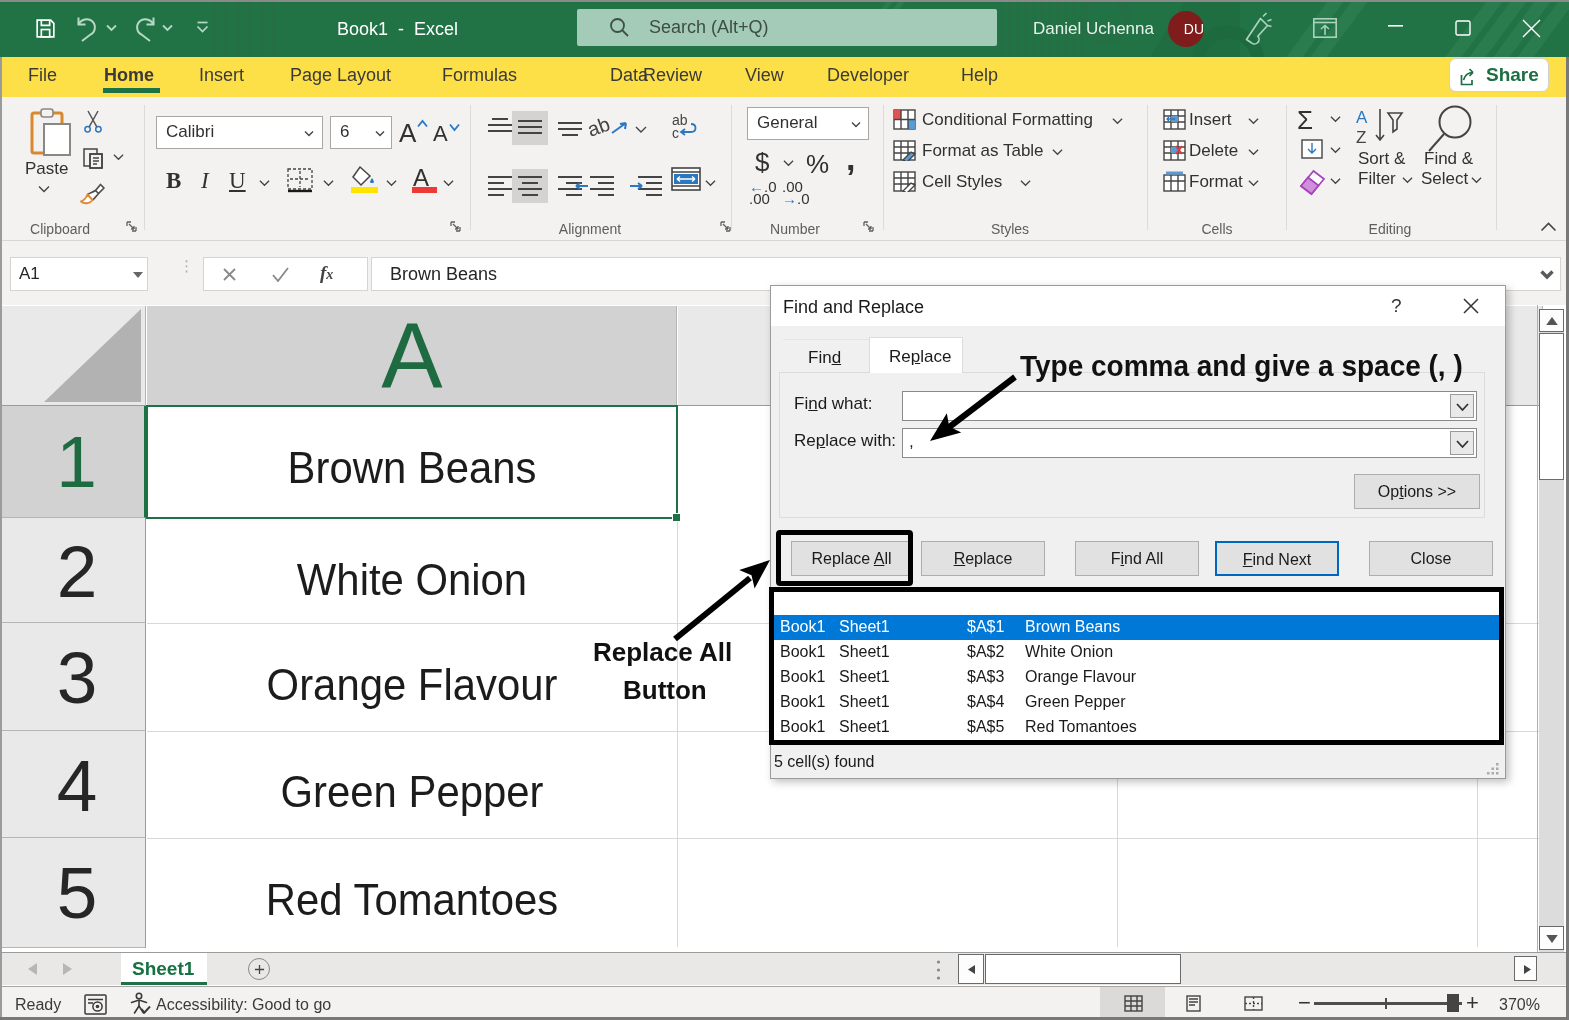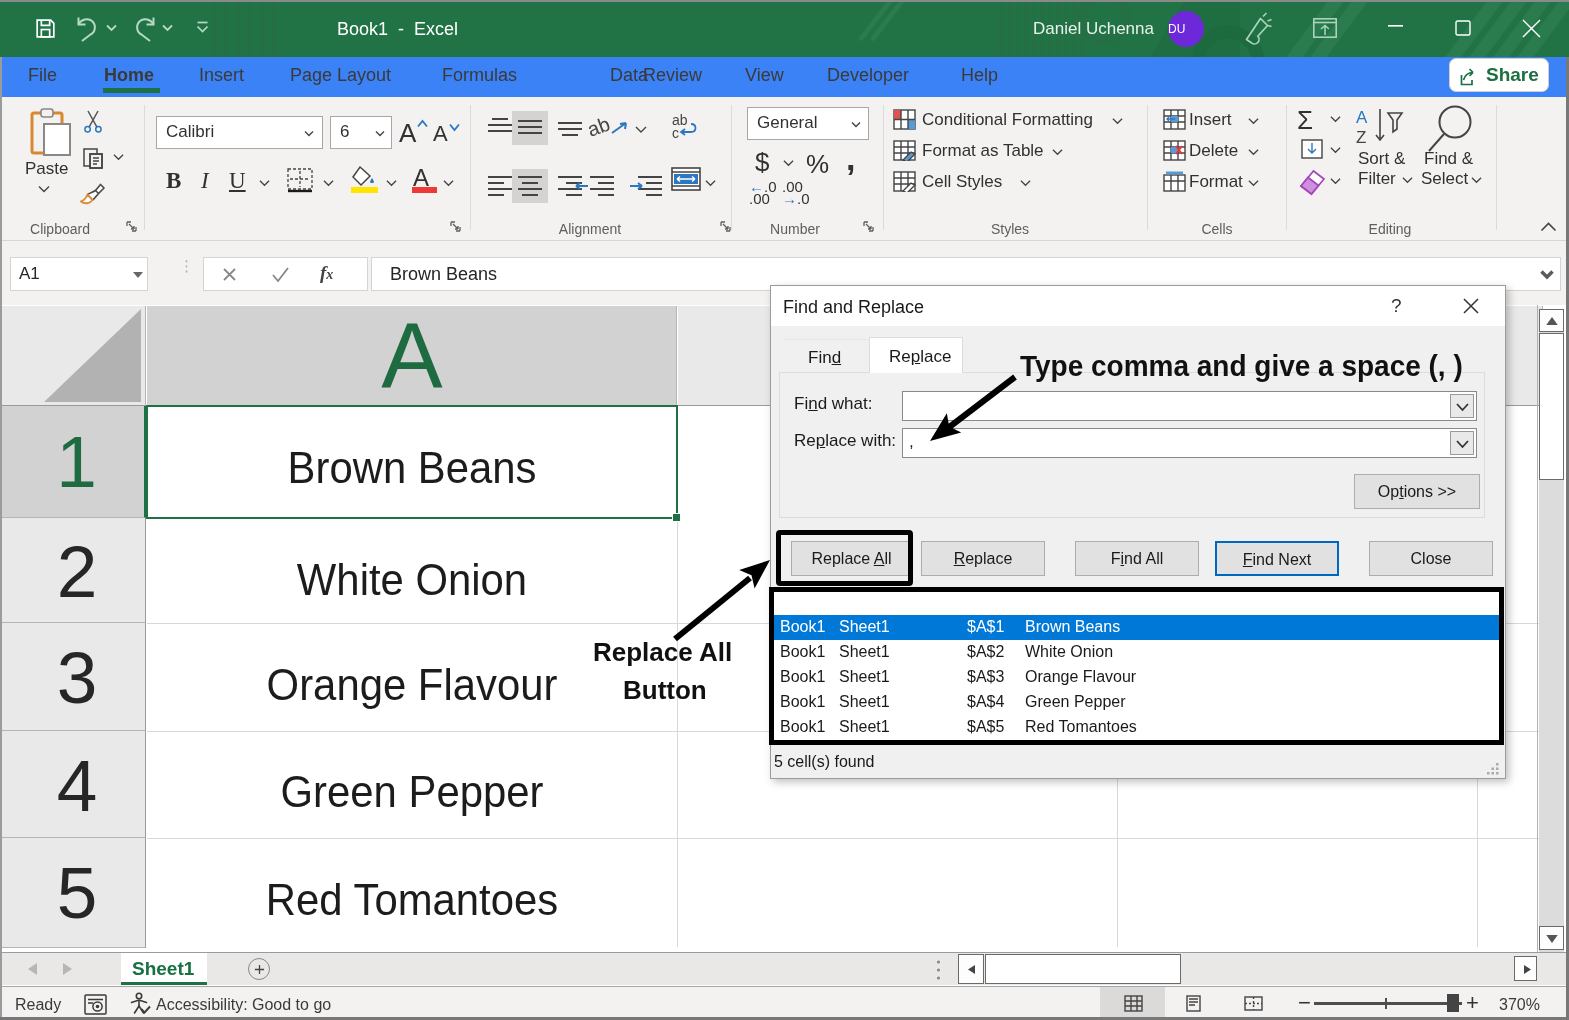--- a/index.html
+++ b/index.html
@@ -6,21 +6,21 @@
 html,body{width:1569px;height:1020px;overflow:hidden;}
 body{font-family:"Liberation Sans",sans-serif;background:#fff;}
 #app{position:relative;width:1569px;height:1020px;background:#fff;overflow:hidden;}
 .ab{position:absolute;}
 
 #tbar{position:absolute;left:0;top:0;width:1569px;height:57px;background:#217346;color:#fff;}
 #tbar .ttxt{position:absolute;top:19px;font-size:18px;color:#fff;white-space:nowrap;}
 #search{position:absolute;left:577px;top:9px;width:420px;height:37px;background:#a3cbb7;border-radius:2px;}
 #search span{position:absolute;left:72px;top:8px;font-size:18px;color:#3e4e44;}
 
-#menurow{position:absolute;left:0;top:57px;width:1569px;height:40px;background:#3b82f6;}
+#menurow{position:absolute;left:0;top:57px;width:1569px;height:40px;background:#fde047;}
 .mtab{position:absolute;top:8px;font-size:18px;color:#3b3a39;white-space:nowrap;}
 #sharebtn{position:absolute;left:1449px;top:1px;width:100px;height:34px;border:1px solid #d2d0ce;border-radius:7px;background:#fff;}
 
 #ribbon{position:absolute;left:0;top:97px;width:1569px;height:144px;background:#f3f2f1;border-bottom:1px solid #d8d6d4;}
 .gsep{position:absolute;top:8px;height:125px;width:1px;background:#dddbd9;}
 .glabel{position:absolute;top:124px;font-size:14px;color:#605e5c;text-align:center;white-space:nowrap;}
 .launch{position:absolute;top:123px;width:13px;height:13px;}
 .combo{position:absolute;background:#fff;border:1px solid #a9a7a5;}
 .combo .ctext{position:absolute;left:9px;top:5px;font-size:17px;color:#323130;}
 .chev{position:absolute;width:10px;height:10px;}
@@ -116,22 +116,29 @@
   </svg>
   <svg class="ab" style="left:162px;top:24px" width="11" height="8" viewBox="0 0 11 8" fill="none" stroke="#b5d9c5" stroke-width="1.8">
         <path d="M1 1.5l4.5 4.5L10 1.5"></path>
       </svg>
   <svg class="ab" style="left:196px;top:21px" width="13" height="13" viewBox="0 0 13 13" fill="none" stroke="#b5d9c5" stroke-width="1.7">
         <path d="M1.5 1.5h10"></path>
         <path d="M1.5 5.5l5 5 5-5"></path>
       </svg>
   <div class="ttxt" style="left:337px;">Book1&nbsp; -&nbsp; Excel</div>
 
+  <div id="search">
+    <svg class="ab" style="left:32px;top:8px" width="21" height="21" viewBox="0 0 21 21" fill="none" stroke="#3e4e44" stroke-width="1.8">
+          <circle cx="8.5" cy="8.5" r="6.5"></circle>
+          <line x1="13.5" y1="13.5" x2="19" y2="19"></line>
+        </svg>
+    <span>Search (Alt+Q)</span>
+  </div>
   <div class="ttxt" style="left:1033px;font-size:17px;color:#e9f1ec;">Daniel Uchenna</div>
-  <div class="ab" style="left:1168px;top:11px;width:36px;height:36px;border-radius:50%;background:#6d28d9;color:#fff;font-size:12px;text-align:left;line-height:36px;">DU</div>
+  <div class="ab" style="left:1168px;top:11px;width:36px;height:36px;border-radius:50%;background:#7f1d1d;color:#fff;font-size:14px;text-align:right;line-height:36px;">DU</div>
 
   <svg class="ab" style="left:1244px;top:12px" width="32" height="34" viewBox="0 0 32 34" fill="none" stroke="#abd3bc" stroke-width="1.7">
     <path d="M2.5 27.5 L16.5 6.5 L23.5 13.5 L13.8 24.2 A4.6 4.6 0 0 1 7 30.5 z" stroke-linejoin="round"></path>
     <path d="M19 4.5l3.5-3.5M23.5 9l4-1.5M24 13.5l3.5 1" stroke-width="1.6"></path>
   </svg>
 
   <svg class="ab" style="left:1313px;top:18px" width="24" height="20" viewBox="0 0 24 20" fill="none" stroke="#abd3bc" stroke-width="1.6">
     <rect x="0.8" y="0.8" width="22.4" height="18.4"></rect>
     <path d="M0.8 4.5h22.4"></path>
     <path d="M12 17V8M8 11l4-3.5 4 3.5"></path>

